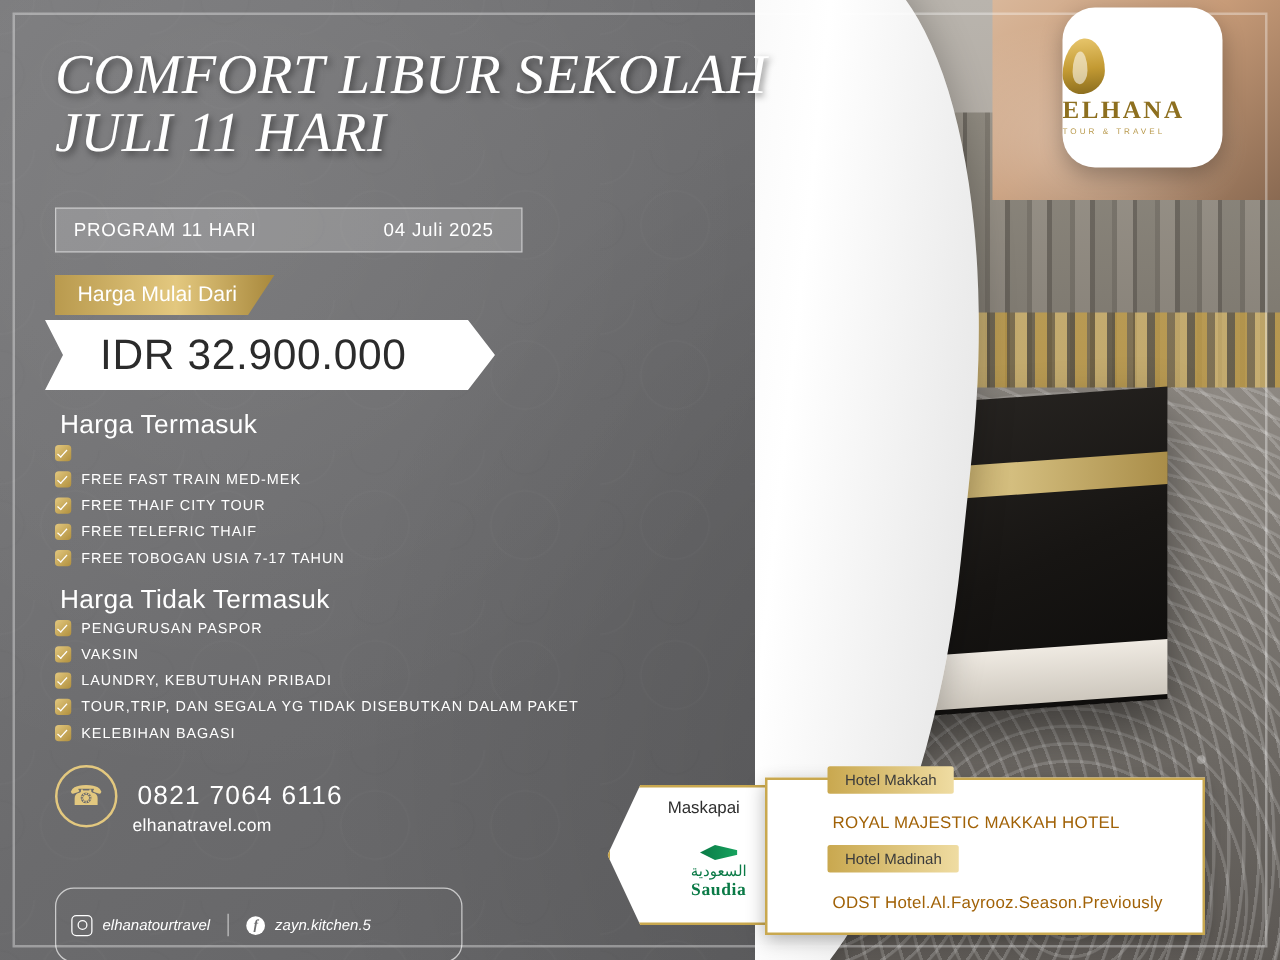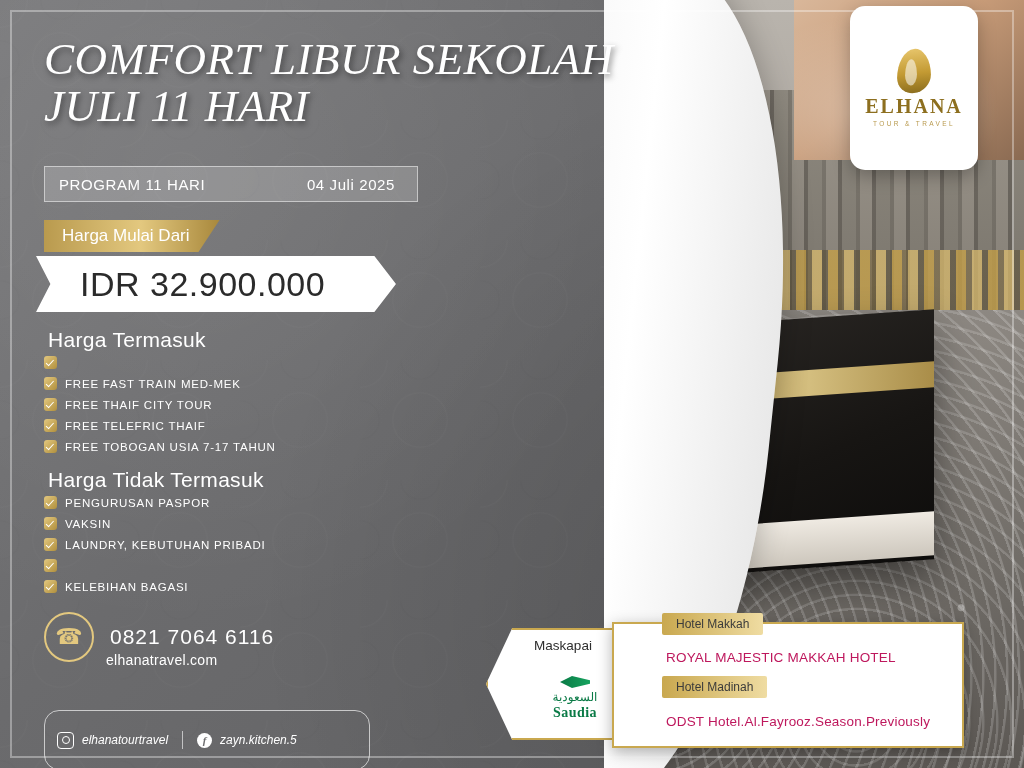--- a/index.html
+++ b/index.html
@@ -158,27 +158,27 @@
     position:absolute; inset:0;
     background: radial-gradient(ellipse at 30% 70%, rgba(255,255,255,.28), transparent 60%);
   }
 
   
   .logo-card {
     position: absolute;
     top: 6px;
     right: 46px;
     width: 128px;
-    height: 164px;
+    height: 128px;
     background: #ffffff;
-    border-radius: 15px;
+    border-radius: 26px;
     box-shadow: 0 6px 18px rgba(0,0,0,.28);
     display: flex;
     flex-direction: column;
-    align-items: center;
+    align-items: flex-start;
     justify-content: center;
     gap: 2px;
   }
   .logo-flame {
     width: 34px; height: 44px;
     background: linear-gradient(180deg,#e6c46a 0%, #c39a33 55%, #8d6f1f 100%);
     border-radius: 50% 50% 50% 50% / 62% 62% 38% 38%;
     transform: rotate(-6deg) skewX(-6deg);
     position: relative;
   }
@@ -414,21 +414,21 @@
     color: #3b3b3b;
     font-size: 12px;
     display: flex; align-items: center;
     border-radius: 2px;
   }
   .hb-tag.t1 { left: 48px; top: -11px; }
   .hb-tag.t2 { left: 48px; top: 52px; }
   .hb-line {
     position: absolute;
     left: 52px;
-    color: #be185d;
+    color: #a16207;
     font-size: 13.5px;
     letter-spacing: .2px;
   }
   .hb-line.l1 { top: 26px; }
   .hb-line.l2 { top: 90px; }
 
   .airline-box {
     position: absolute;
     left: 486px;
     top: 628px;
@@ -545,20 +545,21 @@
     <li>
       <span class="tick"></span>
       <span>VAKSIN</span>
     </li>
     <li>
       <span class="tick"></span>
       <span>LAUNDRY, KEBUTUHAN PRIBADI</span>
     </li>
     <li>
       <span class="tick"></span>
+      <span>TOUR,TRIP, DAN SEGALA YG TIDAK DISEBUTKAN DALAM PAKET</span>
     </li>
     <li>
       <span class="tick"></span>
       <span>KELEBIHAN BAGASI</span>
     </li>
   </ul>
 
   <div class="phone-row">
     <div class="phone-circle">☎</div>
     <div class="phone-num">0821 7064 6116</div>

